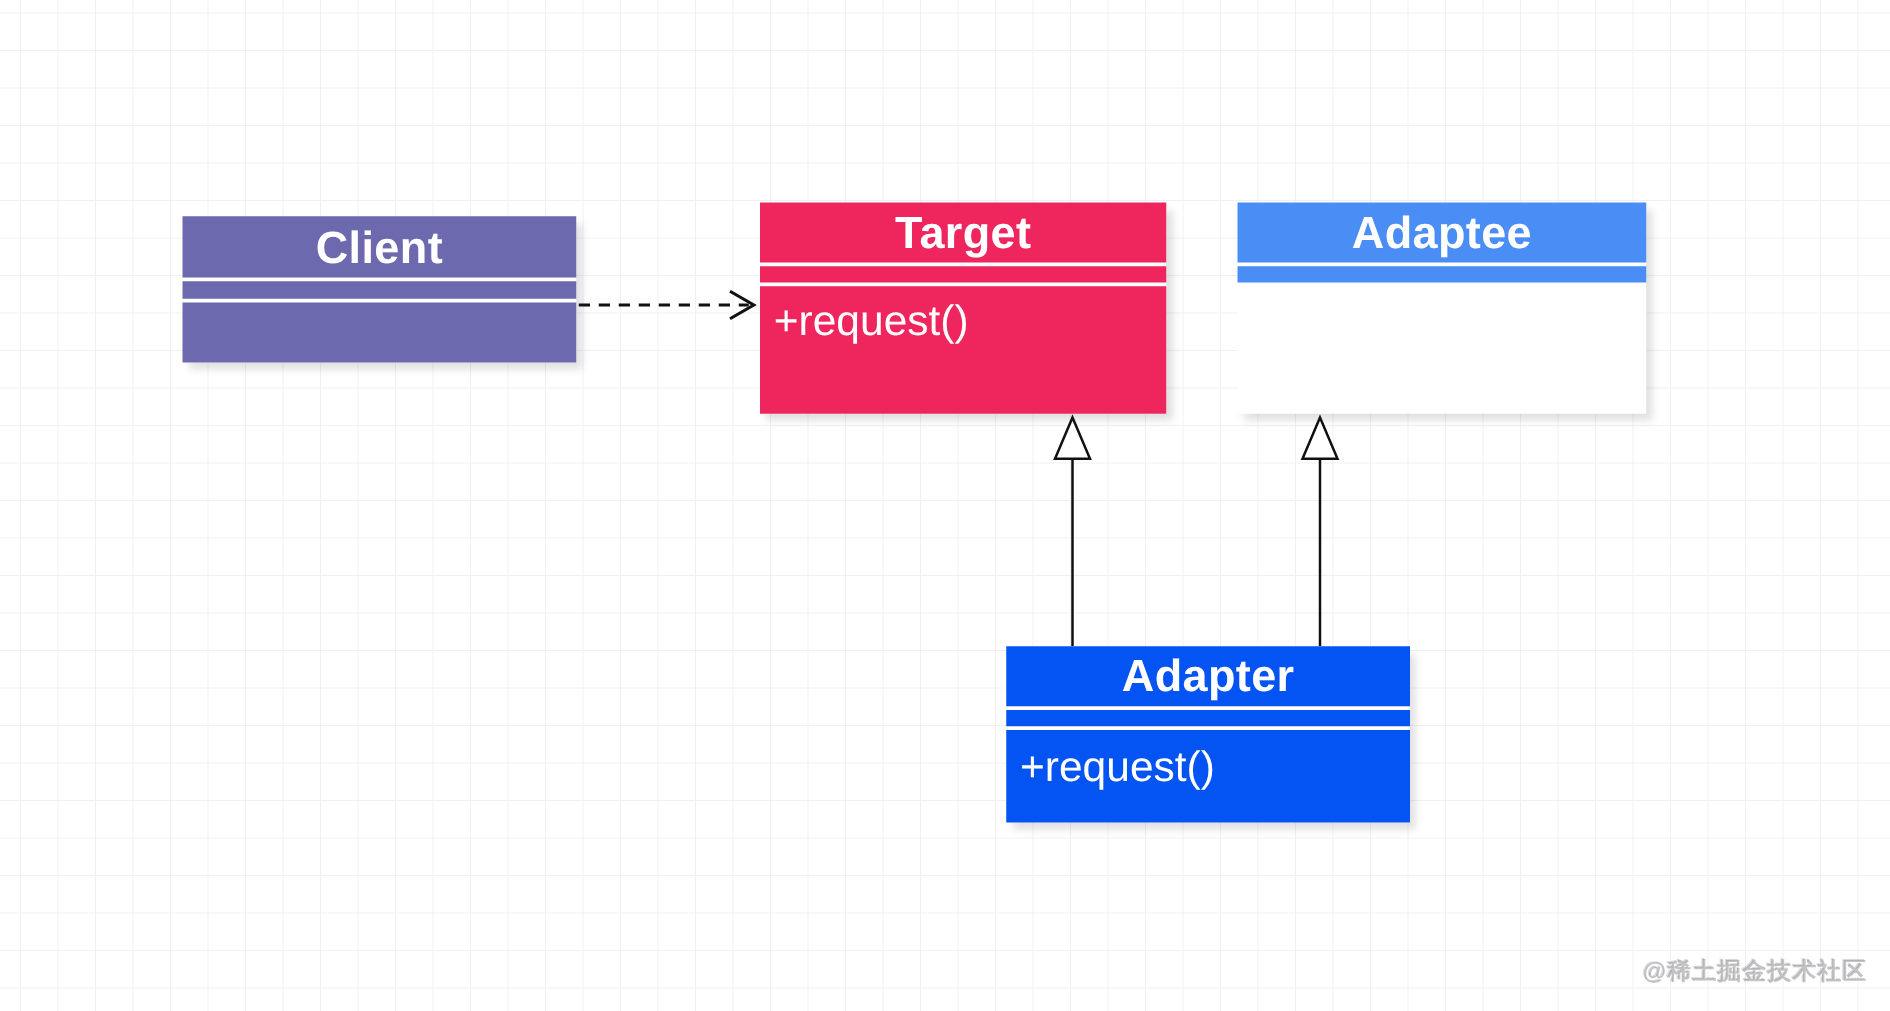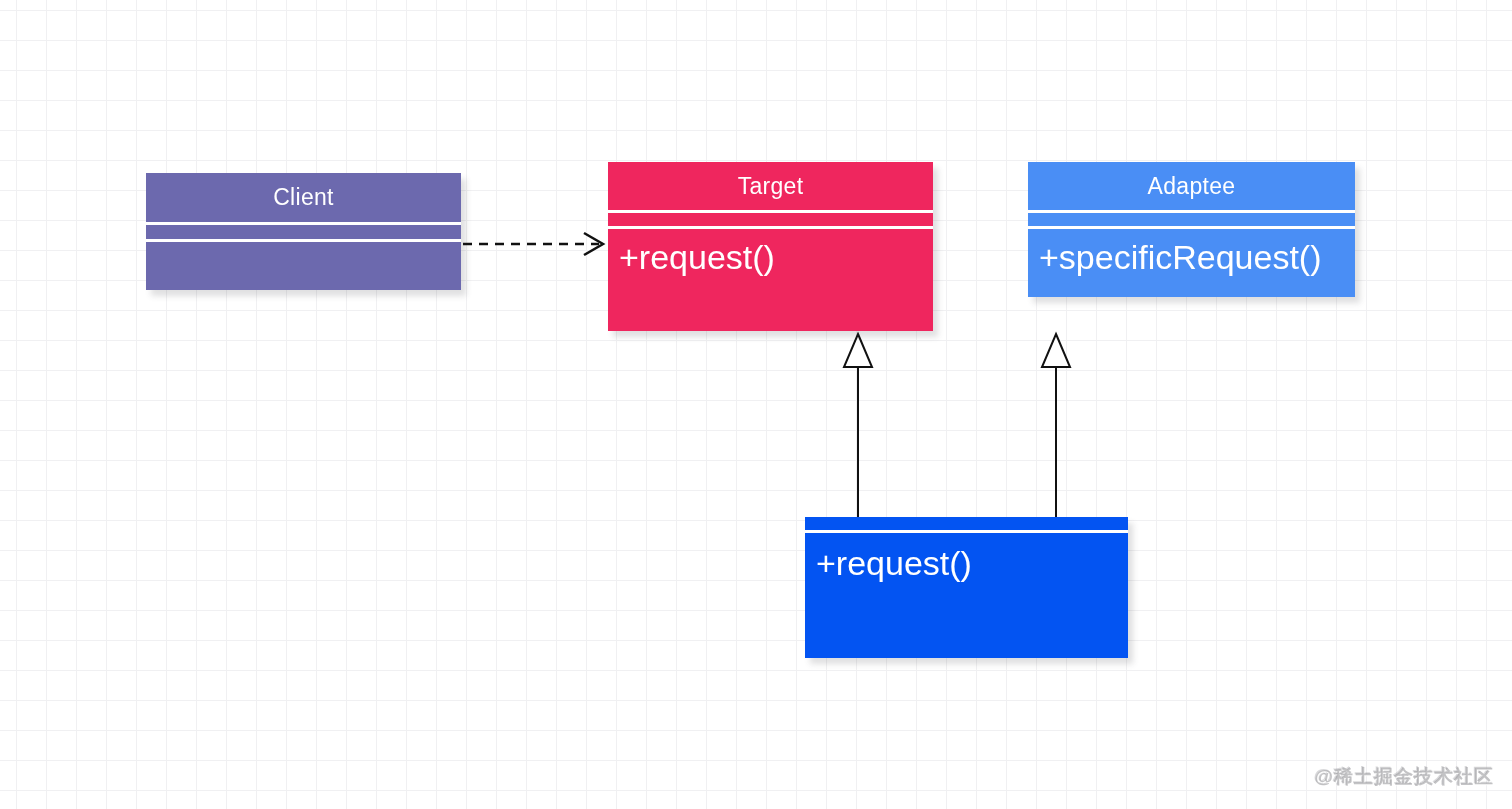--- a/index.html
+++ b/index.html
@@ -22,39 +22,39 @@
     row-gap: 3px;               
     background: #ffffff;
     color: #ffffff;
     box-shadow: 5px 6px 6px rgba(60, 60, 70, 0.16);
   }
   .uml-class .sec { background: var(--cls, #888); }
   .uml-class .title {
     display: flex;
     align-items: center;
     justify-content: center;
-    font-weight: normal;
-    font-size: 23px;
+    font-weight: bold;
+    font-size: 36px;
     letter-spacing: 0.3px;
   }
   .uml-class .attrs { flex: none; }
   .uml-class .methods {
     flex: 1;
     padding: 8px 0 0 11px;
     font-size: 34px;
     line-height: 1.2;
   }
 
   
   #cls-client  { left: 146px; top: 173px; width: 315px; height: 117px; }
   #cls-client .title   { height: 49px; }
   #cls-client .attrs   { height: 14px; }
 
   #cls-target  { left: 608px; top: 162px; width: 325px; height: 169px; }
-  #cls-adaptee { left: 1028px; top: 162px; width: 327px; height: 135px; }
+  #cls-adaptee { left: 990px; top: 162px; width: 327px; height: 169px; }
   #cls-target .title, #cls-adaptee .title   { height: 48px; }
   #cls-target .attrs, #cls-adaptee .attrs   { height: 13px; }
 
   #cls-adapter { left: 805px; top: 517px; width: 323px; height: 141px; }
   #cls-adapter .title  { height: 48px; }
   #cls-adapter .attrs  { height: 13px; }
   #cls-adapter .methods { padding-top: 10px; }
 
   .connector-layer {
     position: absolute;
@@ -101,21 +101,21 @@
 
 <div class="uml-class" id="cls-target" style="--cls: #EF265E;">
   <div class="sec title">Target</div>
   <div class="sec attrs"></div>
   <div class="sec methods">+request()</div>
 </div>
 
 <div class="uml-class" id="cls-adaptee" style="--cls: #4A8EF5;">
   <div class="sec title">Adaptee</div>
   <div class="sec attrs"></div>
-  <div class="sec methods">+specificRequest()</div>
 </div>
 
 <div class="uml-class" id="cls-adapter" style="--cls: #0354F2;">
+  <div class="sec title">Adapter</div>
   <div class="sec attrs"></div>
   <div class="sec methods">+request()</div>
 </div>
 
 <div class="watermark">@稀土掘金技术社区</div>
 
 </body></html>

